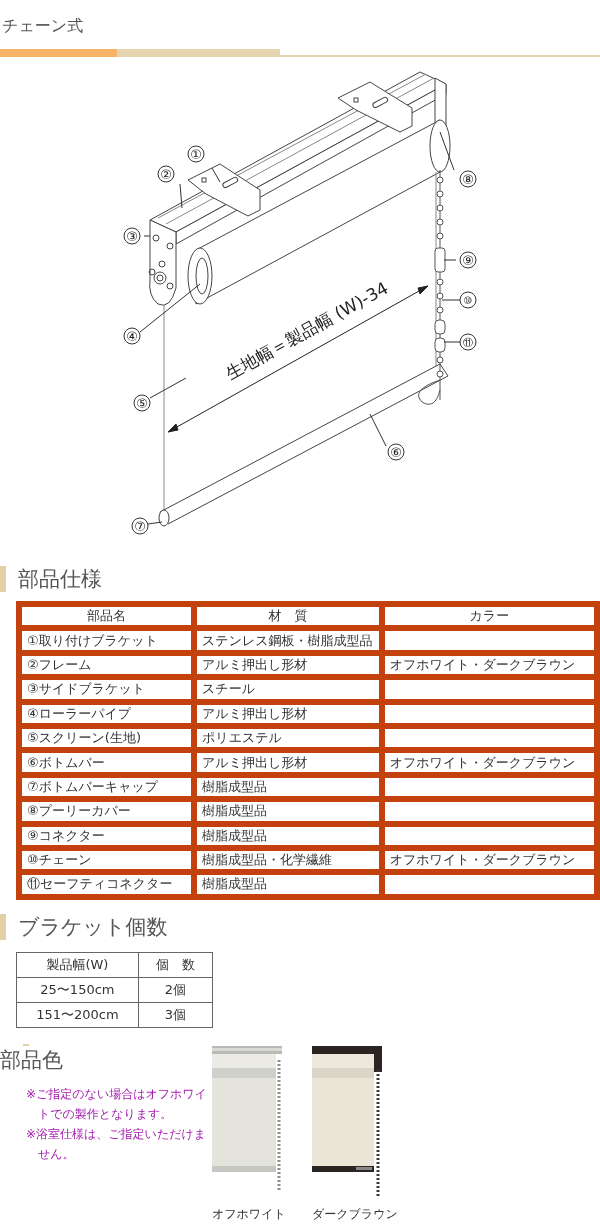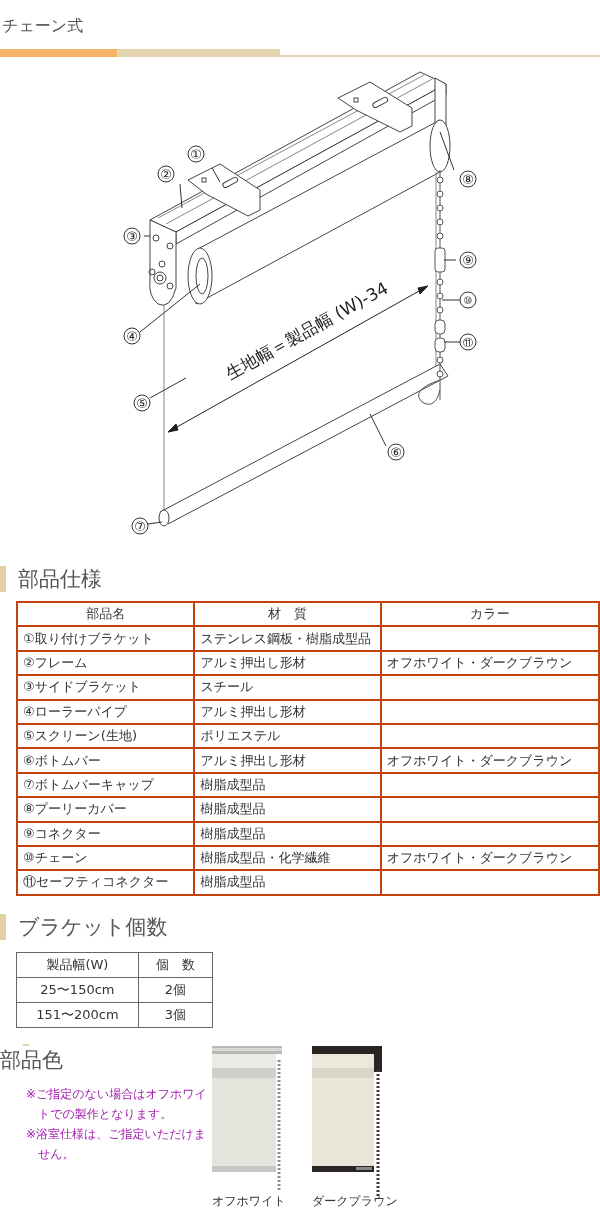--- a/index.html
+++ b/index.html
@@ -16,36 +16,36 @@
   .bar-line { position: absolute; left: 280px; top: 55px; width: 320px; height: 2px; background: #e6d5b1; }
 
   .diagram { position: absolute; left: 110px; top: 60px; width: 400px; height: 490px; }
   .diagram svg { width: 400px; height: 490px; }
 
   .section-title { position: absolute; left: 0; height: 30px; display: flex; align-items: center; }
   .section-title .mark { width: 6px; height: 26px; background: #e3d0a7; margin-right: 12px; }
   .section-title .txt { font-size: 21px; color: #555; }
 
   table.spec { position: absolute; left: 16px; top: 601px; width: 584px; border-collapse: collapse; font-size: 13px; color: #333; }
-  table.spec td, table.spec th { border: 2px solid #c2410c; height: 24.4px; padding: 0 5px; font-weight: normal; white-space: nowrap; }
+  table.spec td, table.spec th { border: 6px solid #c2410c; height: 24.4px; padding: 0 5px; font-weight: normal; white-space: nowrap; }
   table.spec th { text-align: center; font-size: 13px; }
   table.spec .c1 { width: 174px; }
   table.spec .c2 { width: 156px; }
   table.spec .c3 { width: 214px; }
 
   table.bracket { position: absolute; left: 16px; top: 952px; width: 197px; border-collapse: collapse; font-size: 13px; color: #333; }
   table.bracket td, table.bracket th { border: 1px solid #666; height: 25px; text-align: center; font-weight: normal; }
   table.bracket .b1 { width: 128px; }
   table.bracket .b2 { width: 78px; }
 
   .notes { position: absolute; left: 14px; top: 1084px; width: 200px; font-size: 12px; line-height: 20px; color: #a21caf; }
   .notes p { text-indent: -1em; padding-left: 1em; margin-left: 1em; }
 
   .swatch { position: absolute; top: 1046px; width: 72px; height: 130px; }
-  .swatch .label { position: absolute; top: 147px; left: 0; font-size: 12px; white-space: nowrap; color: #333; }
+  .swatch .label { position: absolute; top: 160px; left: 0; font-size: 12px; white-space: nowrap; color: #333; }
 </style>
 </head>
 <body>
 
 <div class="header">
   <span class="sub">チェーン式</span>
   <div class="bar-orange"></div>
   <div class="bar-beige"></div>
   <div class="bar-line"></div>
 </div>

